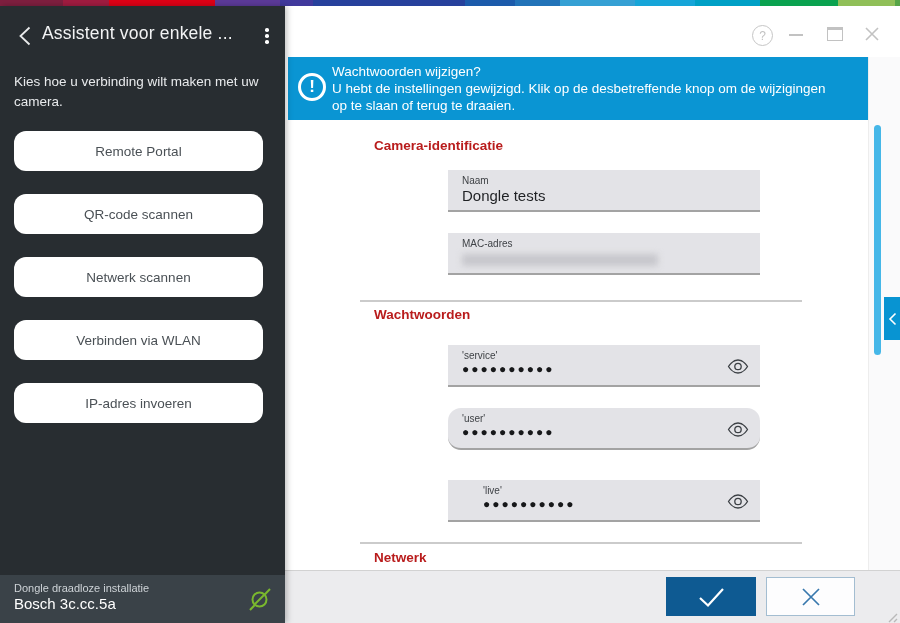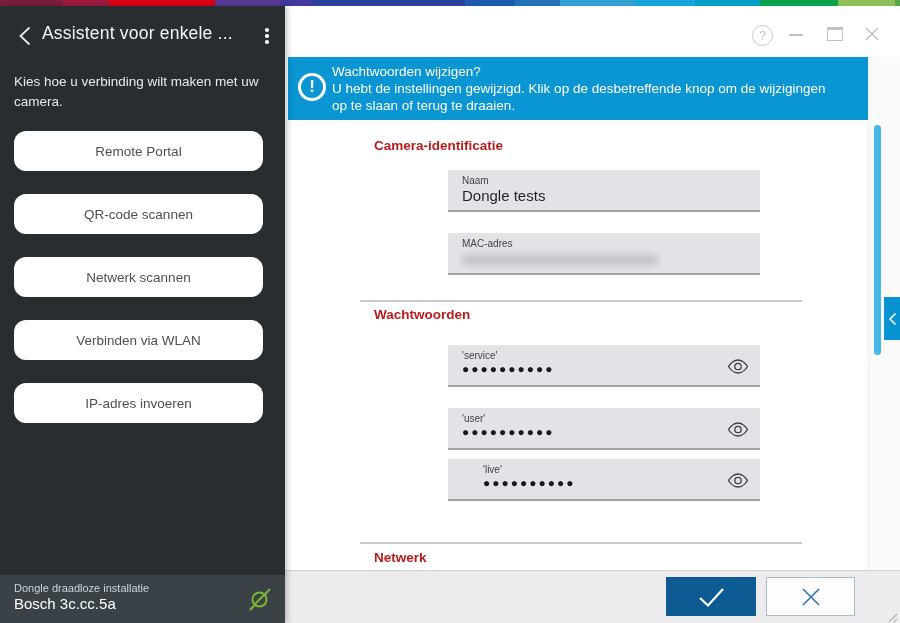--- a/index.html
+++ b/index.html
@@ -125,32 +125,32 @@
       <div class="field-label">'service'</div>
       <div class="field-value dots">●●●●●●●●●●</div>
       <div class="eye-btn">
         <svg width="24" height="17" viewBox="0 0 24 17">
             <path d="M12 2 C17.5 2 21.5 8.5 21.5 8.5 C21.5 8.5 17.5 15 12 15 C6.5 15 2.5 8.5 2.5 8.5 C2.5 8.5 6.5 2 12 2 Z" fill="none" stroke="#3c4045" stroke-width="1.3"></path>
             <circle cx="12" cy="8.5" r="3.2" fill="none" stroke="#3c4045" stroke-width="1.3"></circle>
           </svg>
       </div>
     </div>
 
-    <div class="field" style="top:288px;">
+    <div class="field" style="top:288px;border-radius:13px;">
       <div class="field-label">'user'</div>
       <div class="field-value dots">●●●●●●●●●●</div>
       <div class="eye-btn">
         <svg width="24" height="17" viewBox="0 0 24 17">
             <path d="M12 2 C17.5 2 21.5 8.5 21.5 8.5 C21.5 8.5 17.5 15 12 15 C6.5 15 2.5 8.5 2.5 8.5 C2.5 8.5 6.5 2 12 2 Z" fill="none" stroke="#3c4045" stroke-width="1.3"></path>
             <circle cx="12" cy="8.5" r="3.2" fill="none" stroke="#3c4045" stroke-width="1.3"></circle>
           </svg>
       </div>
     </div>
 
-    <div class="field" style="top:339px;padding-left:35px;">
+    <div class="field" style="top:360px;padding-left:35px;">
       <div class="field-label">'live'</div>
       <div class="field-value dots">●●●●●●●●●●</div>
       <div class="eye-btn">
         <svg width="24" height="17" viewBox="0 0 24 17">
             <path d="M12 2 C17.5 2 21.5 8.5 21.5 8.5 C21.5 8.5 17.5 15 12 15 C6.5 15 2.5 8.5 2.5 8.5 C2.5 8.5 6.5 2 12 2 Z" fill="none" stroke="#3c4045" stroke-width="1.3"></path>
             <circle cx="12" cy="8.5" r="3.2" fill="none" stroke="#3c4045" stroke-width="1.3"></circle>
           </svg>
       </div>
     </div>
 

